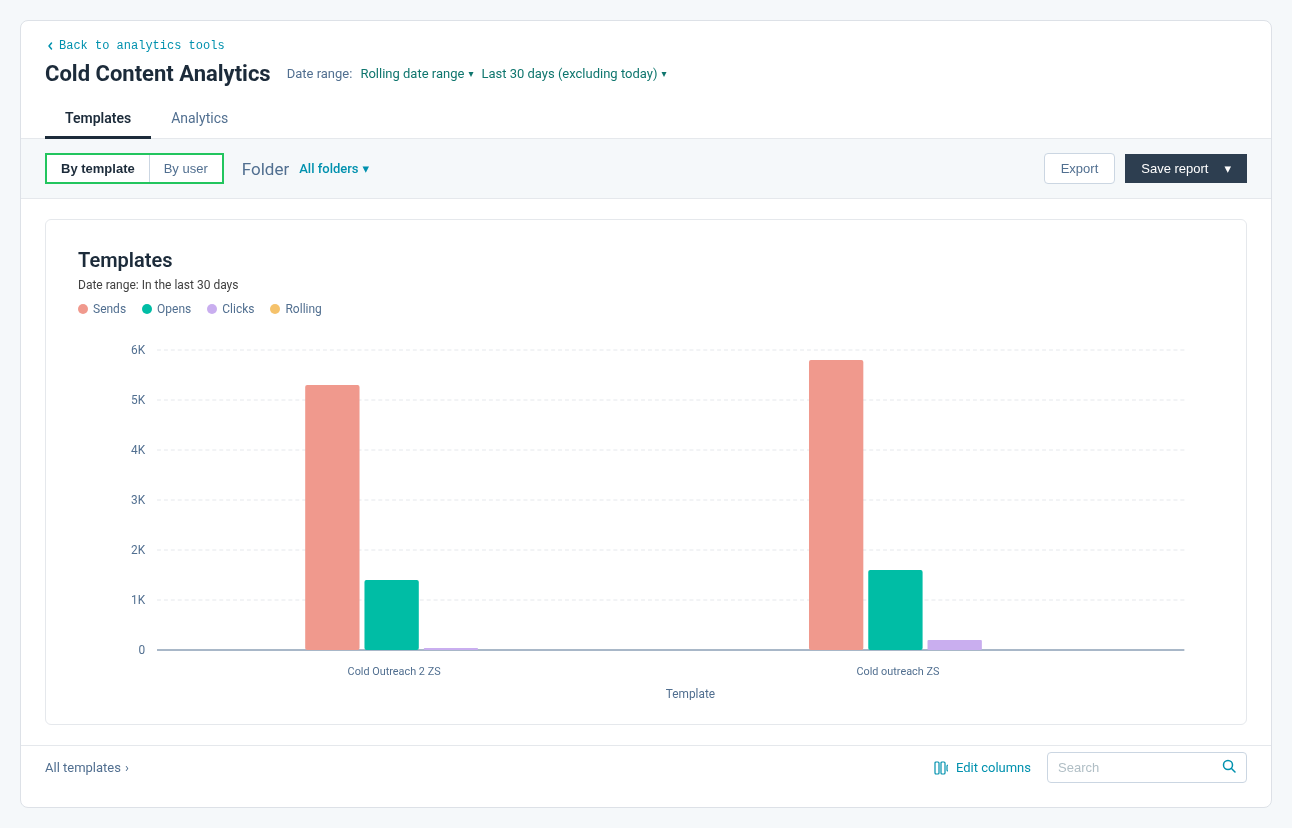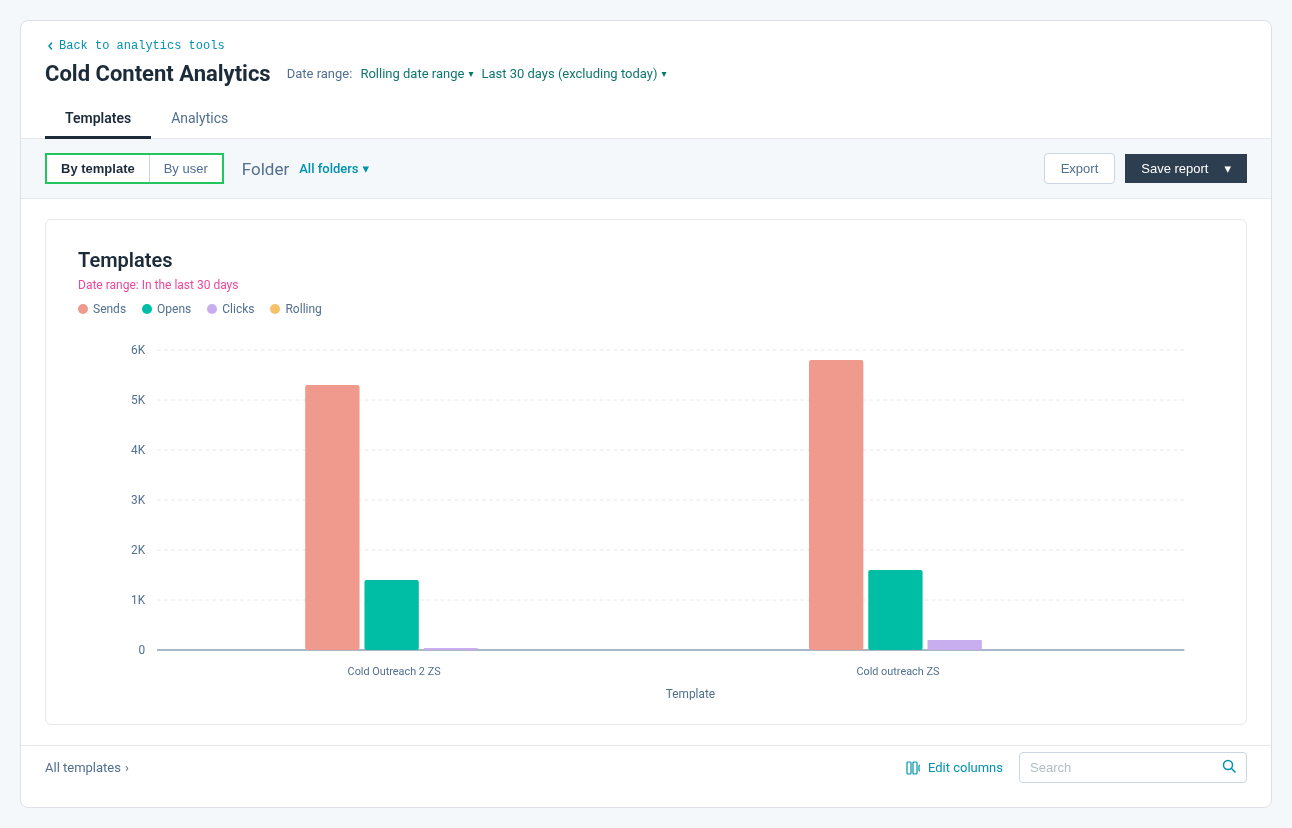--- a/index.html
+++ b/index.html
@@ -159,21 +159,21 @@
       background: #fff;
     }
     .chart-title {
       font-size: 20px;
       font-weight: 600;
       color: #1c2b3a;
       margin-bottom: 6px;
     }
     .chart-meta {
       font-size: 12px;
-      color: #ec4899;
+      color: #404040;
       margin-bottom: 10px;
     }
     .legend {
       display: flex;
       gap: 16px;
       margin-bottom: 24px;
     }
     .legend-item {
       display: flex;
       align-items: center;
@@ -229,21 +229,21 @@
       cursor: pointer;
     }
     .search-box {
       display: flex;
       align-items: center;
       border: 1px solid #cbd6e2;
       border-radius: 4px;
       padding: 6px 10px;
       gap: 6px;
       background: #fff;
-      width: 228px;
+      width: 200px;
     }
     .search-box input {
       border: none;
       outline: none;
       font-size: 13px;
       color: #516f90;
       width: 100%;
     }
     .search-box input::placeholder { color: #b0bec5; }
     .search-icon { color: #0091ae; font-size: 14px; }

